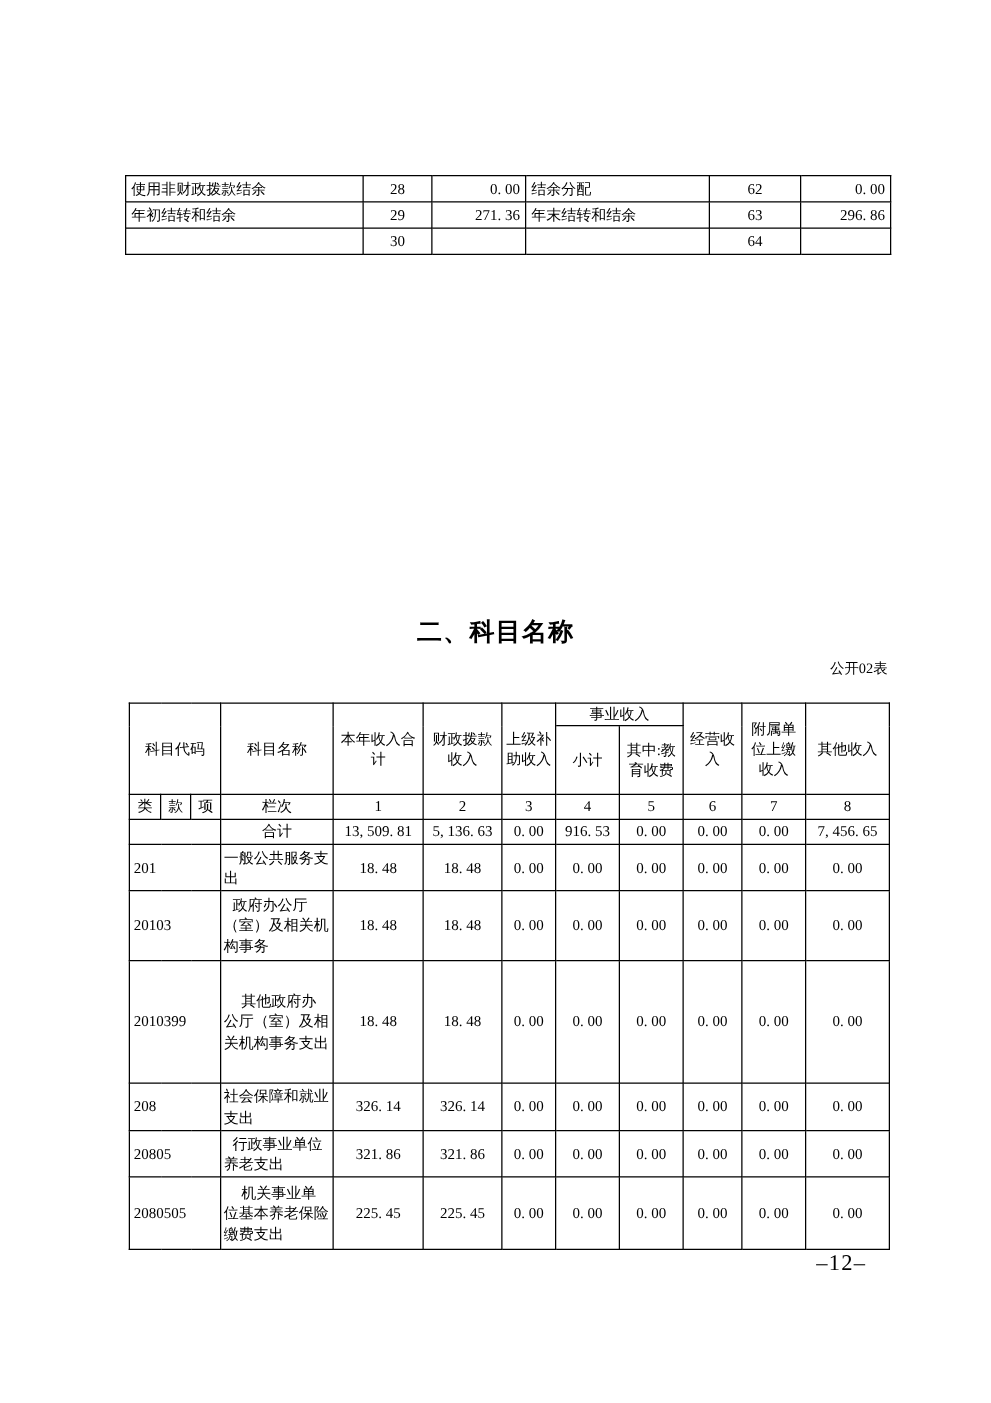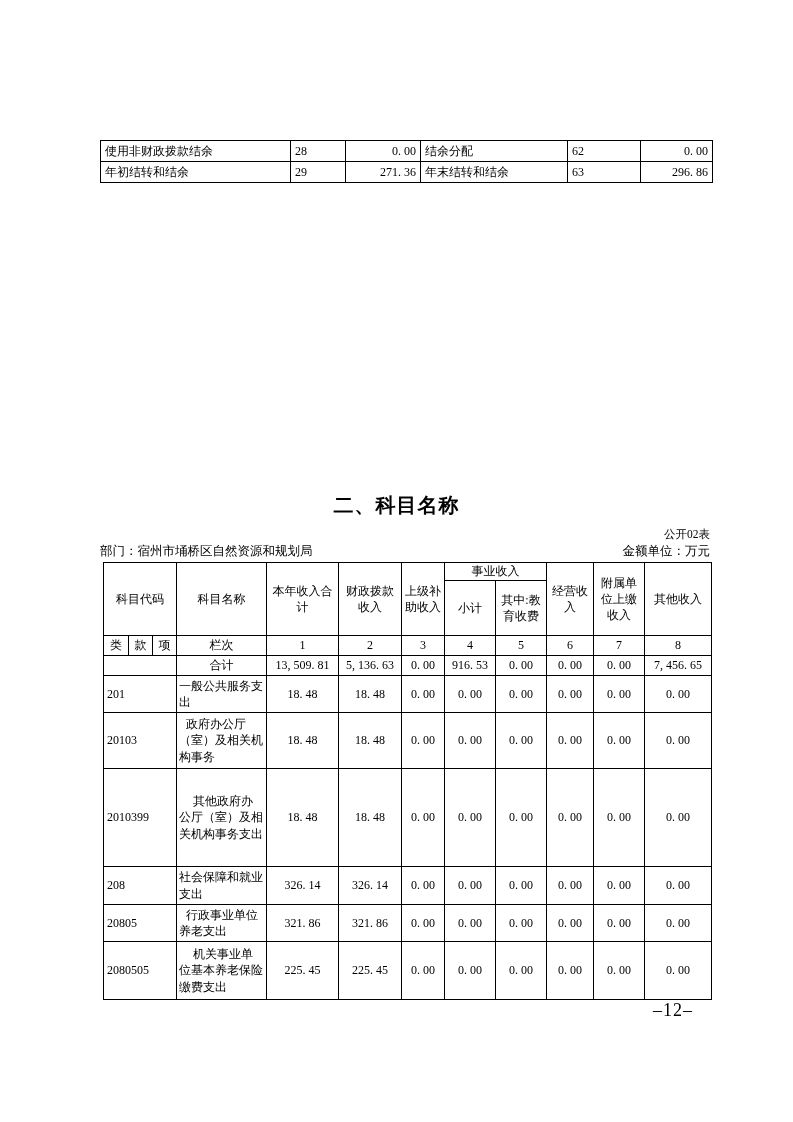--- a/index.html
+++ b/index.html
@@ -9,21 +9,21 @@
     font-family:"Liberation Serif","DejaVu Serif",serif; color:#000;
     overflow:hidden;
   }
   table { border-collapse:collapse; table-layout:fixed; }
   td { border:1px solid #000; font-size:12px; vertical-align:middle; overflow:hidden; word-break:break-all; line-height:1.35; }
 
   
   .top-table { position:absolute; left:100px; top:140px; width:612px; }
   .top-table td { height:21px; padding:0 4px;margin-top:40px; }
   .top-table .lbl { text-align:left; }
-  .top-table .num { }
+  .top-table .num { text-align:center; }
   .top-table .amt { text-align:right; }
   .top-table .total-lbl { text-align:center; font-weight:bold; }
 
   .note { position:absolute; left:100px; top:229px; width:612px; font-size:12.5px; line-height:1.26; text-align:left; }
 
   .title { position:absolute; left:0; top:492px; width:100%; text-align:center; font-size:20px; font-weight:bold; letter-spacing:1px; }
 
   .table-code { position:absolute; right:83px; top:527px; font-size:11.5px; }
   .meta-row { position:absolute; left:100px; right:83px; top:543px; display:flex; justify-content:space-between; font-size:12.5px; }
 
@@ -69,32 +69,36 @@
         <td class="amt">0. 00</td>
       </tr>
       <tr>
         <td class="lbl">年初结转和结余</td>
         <td class="num">29</td>
         <td class="amt">271. 36</td>
         <td class="lbl">年末结转和结余</td>
         <td class="num">63</td>
         <td class="amt">296. 86</td>
       </tr>
+      <tr>
+        <td class="lbl"></td>
+        <td class="num">30</td>
+        <td class="amt"></td>
+        <td class="lbl"></td>
+        <td class="num">64</td>
+        <td class="amt"></td>
+      </tr>
     </tbody>
   </table>
 
 
   <h1 class="title">二、科目名称</h1>
 
   <div class="table-code">公开02表</div>
 
-  <div class="meta-row">
-    <span>部门：宿州市埇桥区自然资源和规划局</span>
-    <span>金额单位：万元</span>
-  </div>
 
   <table class="income-table">
     <colgroup>
       <col style="width:25px">
         <col style="width:24px">
         <col style="width:24px">
       <col style="width:90px">
         <col style="width:72px">
         <col style="width:63px">
       <col style="width:43px">

